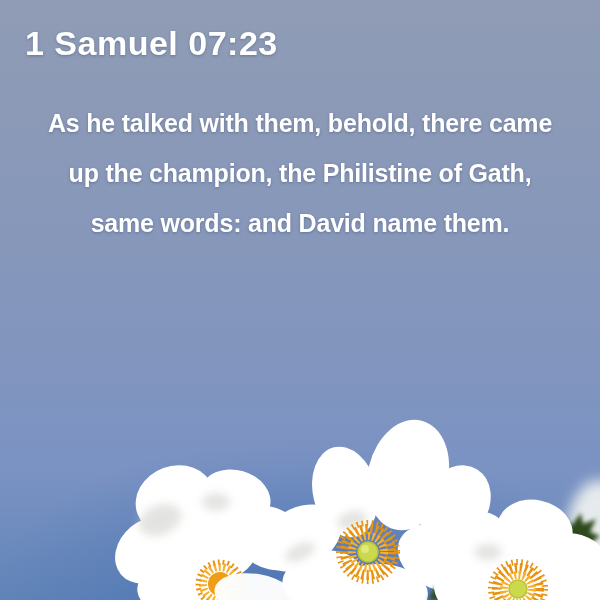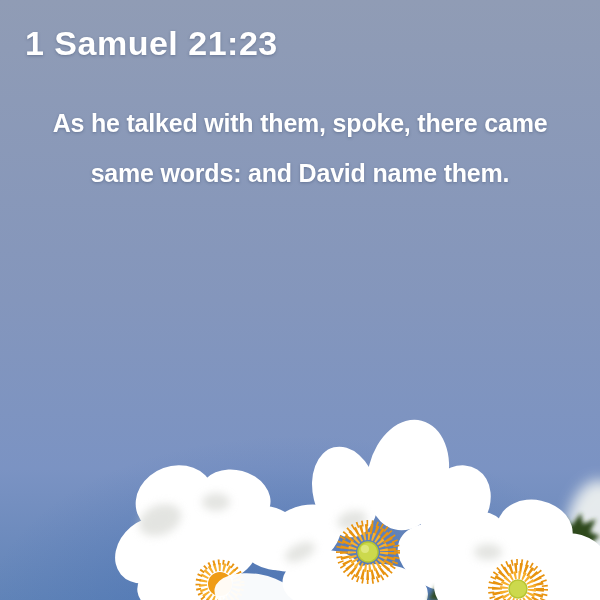--- a/index.html
+++ b/index.html
@@ -74,24 +74,25 @@
   .pistil-hi    { fill: #e4ea8a; opacity: 0.8; }
   .leaf         { fill: var(--leaf-green, #2e4a1d); }
 </style>
 </head>
 <body>
 
 <div class="canvas">
 
   <div class="sky-deepen"></div>
 
-  <div class="reference-title">1 Samuel 21:23</div>
+  <div class="reference-title">1 Samuel 07:23</div>
 
   <div class="verse-block">
-    <div class="verse-line">As he talked with them, spoke, there came</div>
+    <div class="verse-line">As he talked with them, behold, there came</div>
+    <div class="verse-line">up the champion, the Philistine of Gath,</div>
     <div class="verse-line">same words: and David name them.</div>
   </div>
 
   <svg class="flowers-svg" viewBox="0 0 600 230" preserveAspectRatio="none" aria-hidden="true">
     <defs>
       <filter id="b2" x="-40%" y="-40%" width="180%" height="180%">
           <feGaussianBlur stdDeviation="2"></feGaussianBlur>
         </filter>
       <filter id="b4" x="-60%" y="-60%" width="220%" height="220%">
           <feGaussianBlur stdDeviation="4"></feGaussianBlur>

